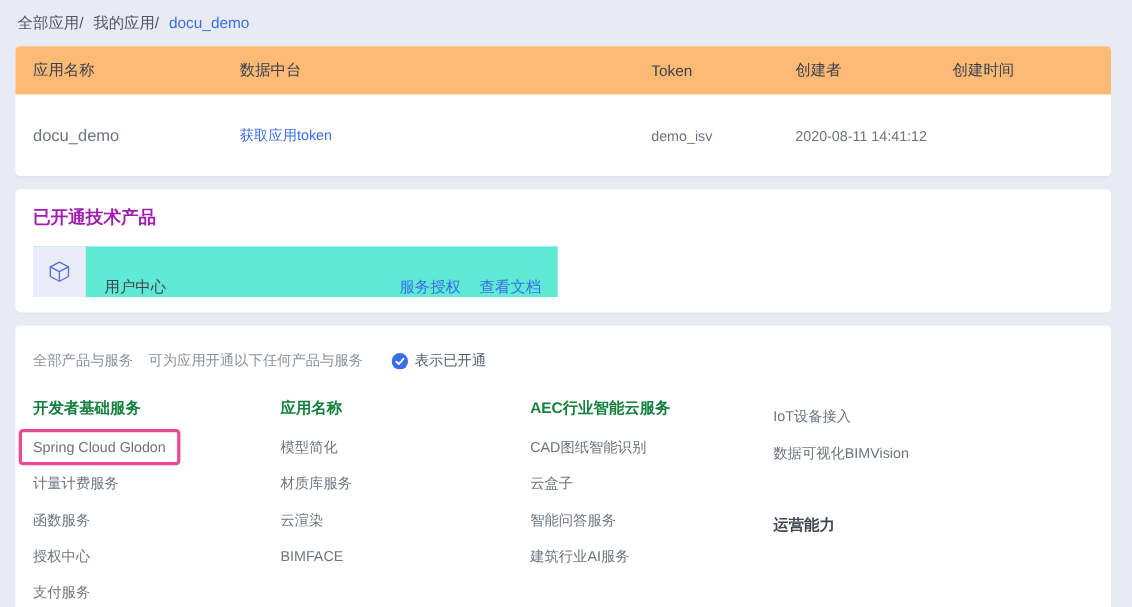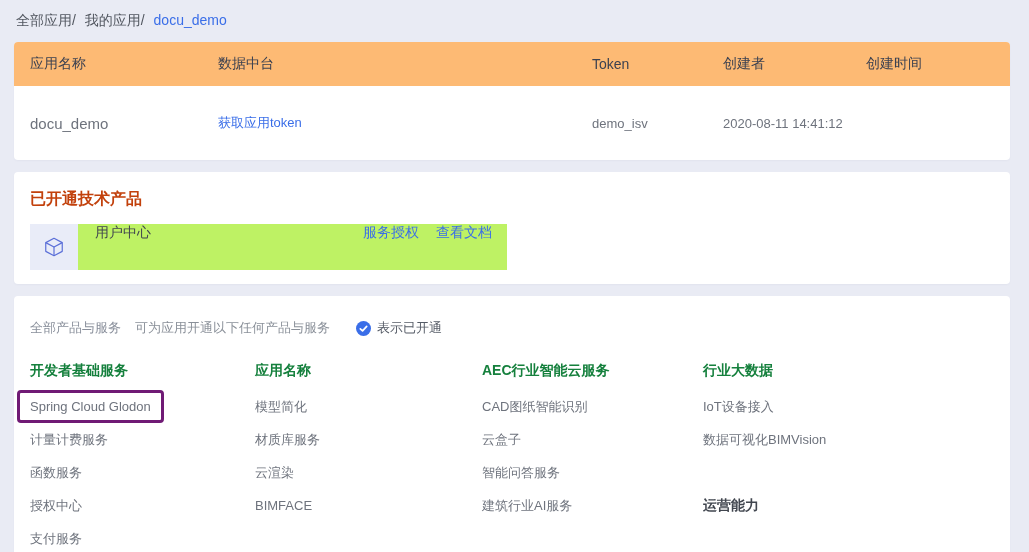--- a/index.html
+++ b/index.html
@@ -39,26 +39,26 @@
   .app-name-cell { font-size: 15px; color: #6e737d; }
   .cert-line { line-height: 24px; white-space: nowrap; }
   .cert-line .val { margin-left: 2px; }
   .secret { letter-spacing: 1px; position: relative; top: 2px; }
   .link { color: #3a6ee8; cursor: pointer; text-decoration: none; }
   .link.underline { text-decoration: underline; }
   .copy-icon { display: inline-block; vertical-align: -2px; margin-left: 5px; cursor: pointer; }
 
   
   .products-card { padding: 16px 16px 14px 16px; }
-  .card-title { font-size: 16px; font-weight: 700; color: #c2410c; line-height: 22px; }
+  .card-title { font-size: 16px; font-weight: 700; color: #a21caf; line-height: 22px; }
   .product-row {
     margin-top: 14px;
     width: 477px; height: 46px;
-    background: #bef264;
-    display: flex; align-items: flex-start;
+    background: #5eead4;
+    display: flex; align-items: flex-end;
   }
   .icon-box {
     width: 48px; height: 46px;
     background: #e9ecf8;
     display: flex; align-items: center; justify-content: center;
     flex: none;
   }
   .product-name { font-size: 14px; color: #41464f; margin-left: 17px; }
   .row-links { margin-left: auto; padding-right: 15px; font-size: 14px; }
   .row-links .link + .link { margin-left: 13px; }
@@ -75,21 +75,21 @@
     margin-top: 22px;
     display: grid;
     grid-template-columns: 225px 227px 221px auto;
   }
   .pcol-header { font-size: 14px; font-weight: 700; color: #15803d; height: 20px; margin-bottom: 8px; }
   .pitem { height: 33px; display: flex; align-items: center; font-size: 13px; color: #6e737d; cursor: pointer; }
   .pspacer { height: 33px; }
   .pcol-footer-header { height: 33px; display: flex; align-items: center; font-size: 14px; font-weight: 700; color: #41464f; }
   .highlight-box {
     display: inline-block;
-    border: 3px solid #701a75;
+    border: 3px solid #ec4899;
     border-radius: 4px;
     padding: 6px 10px;
     margin-left: -13px;
     text-align: right;
   }
 </style>
 </head>
 <body>
 
 <div class="page">
@@ -172,21 +172,20 @@
 
       <div class="pcol">
         <div class="pcol-header">AEC行业智能云服务</div>
         <div class="pitem">CAD图纸智能识别</div>
         <div class="pitem">云盒子</div>
         <div class="pitem">智能问答服务</div>
         <div class="pitem">建筑行业AI服务</div>
       </div>
 
       <div class="pcol">
-        <div class="pcol-header">行业大数据</div>
         <div class="pitem">IoT设备接入</div>
         <div class="pitem">数据可视化BIMVision</div>
         <div class="pspacer"></div>
         <div class="pcol-footer-header">运营能力</div>
       </div>
 
     </div>
   </div>
 
 </div>

